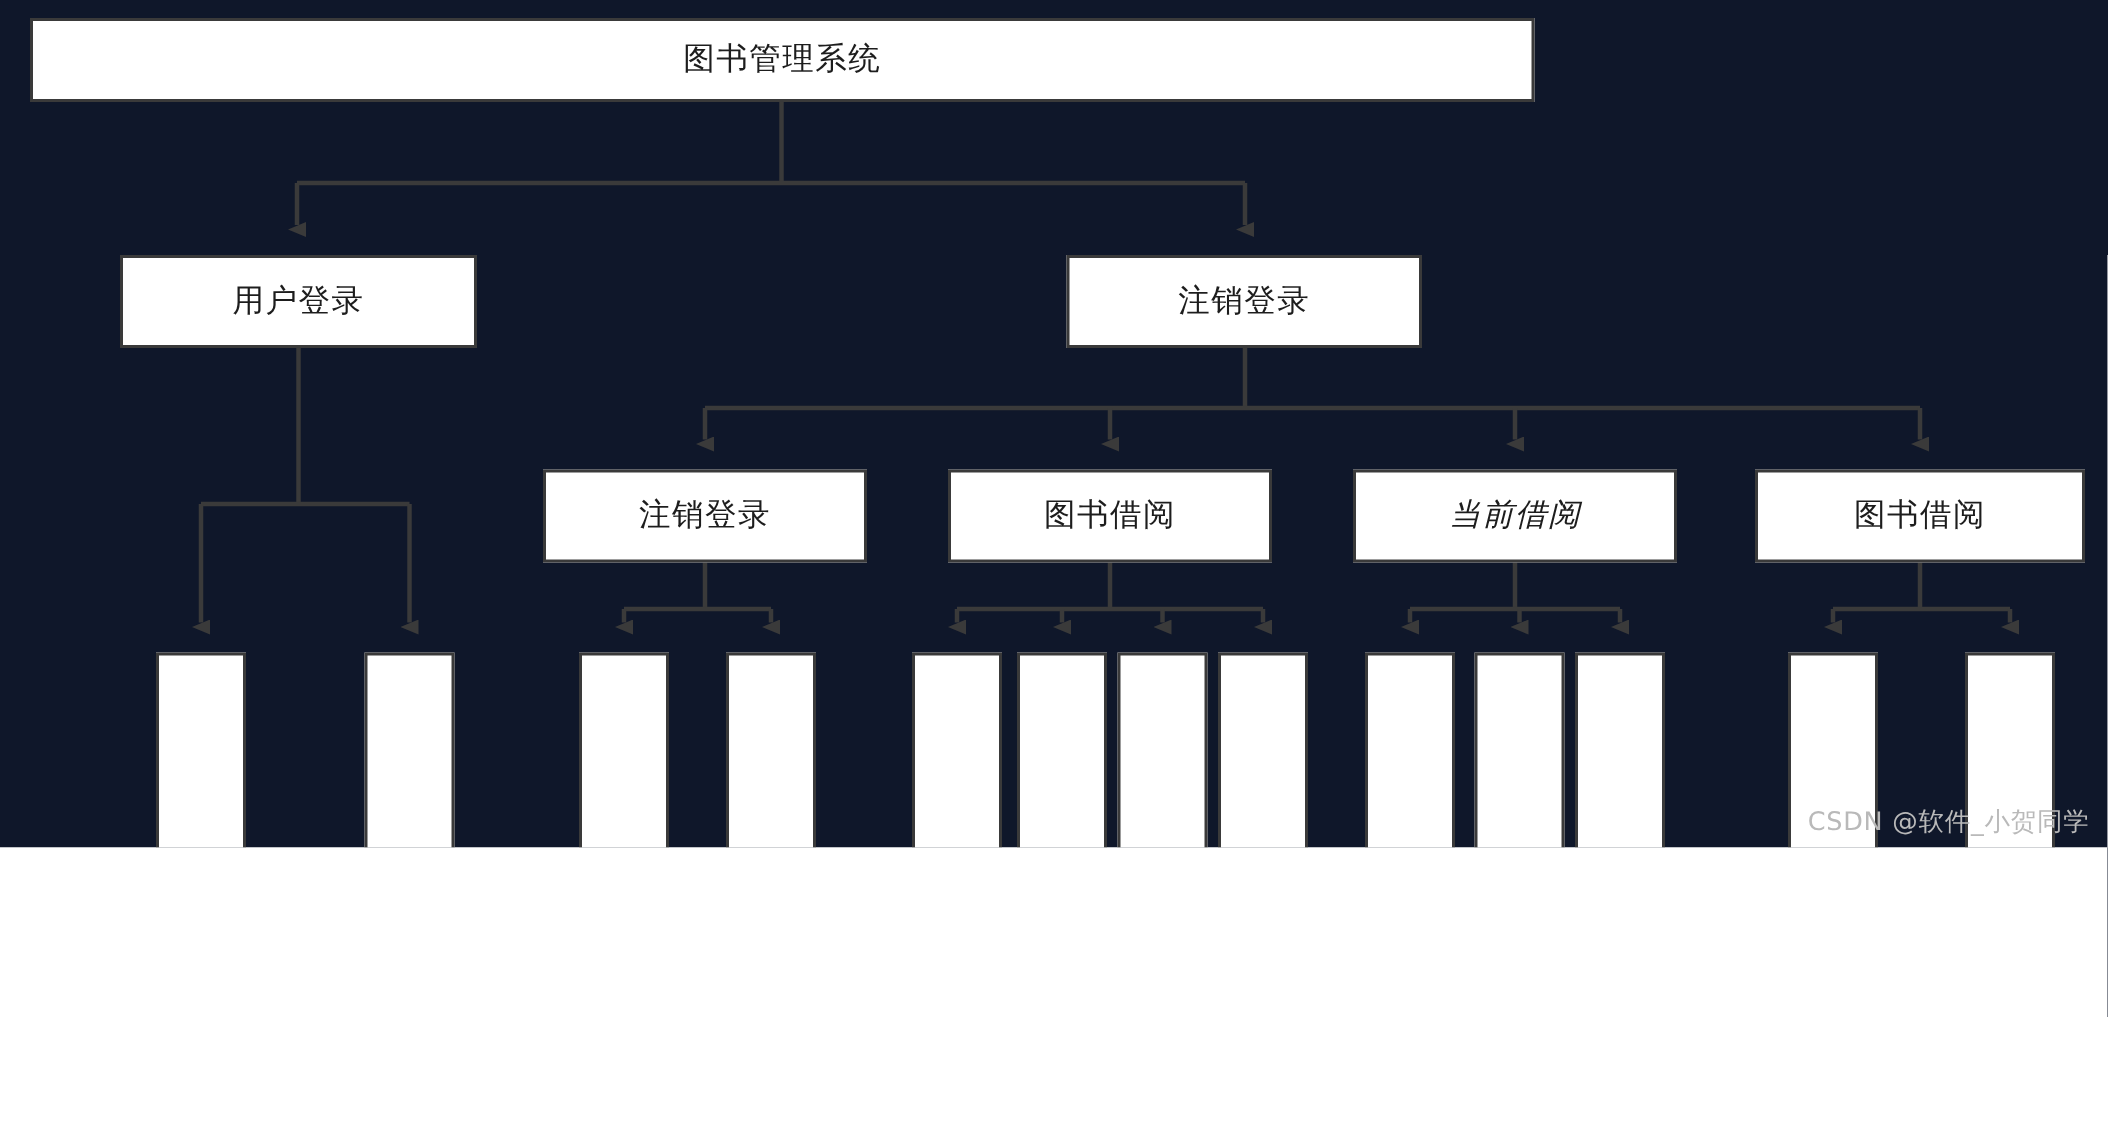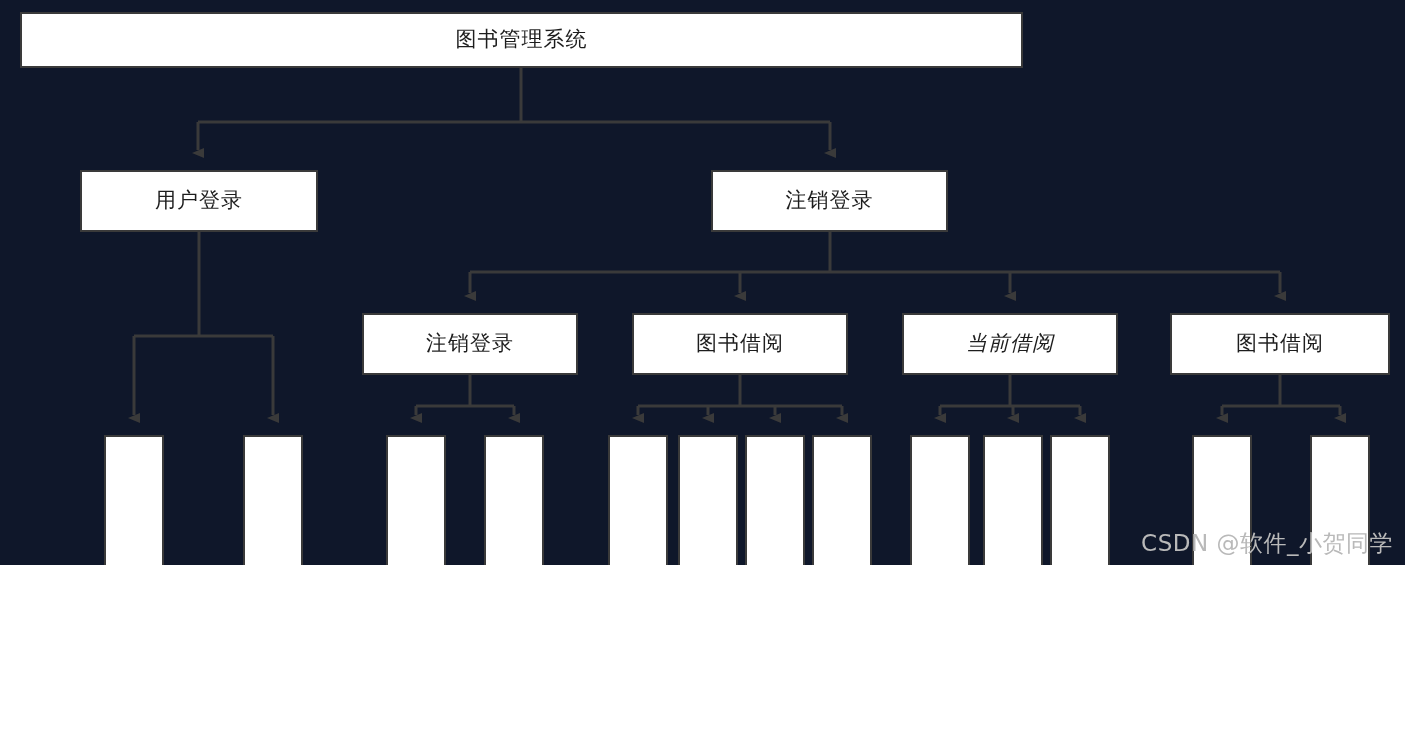--- a/index.html
+++ b/index.html
@@ -46,21 +46,21 @@
     left: 0;
     top: 0;
     width: 1405px;
     height: 747px;
     pointer-events: none;
   }
   .watermark {
     position: absolute;
     right: 12px;
     bottom: 6px;
-    font-size: 23px;
+    font-size: 17px;
     color: #b9b9b9;
     letter-spacing: 0.5px;
     white-space: nowrap;
     text-align: center;
   }
 </style>
 </head>
 <body>
 
 <div id="canvas">

